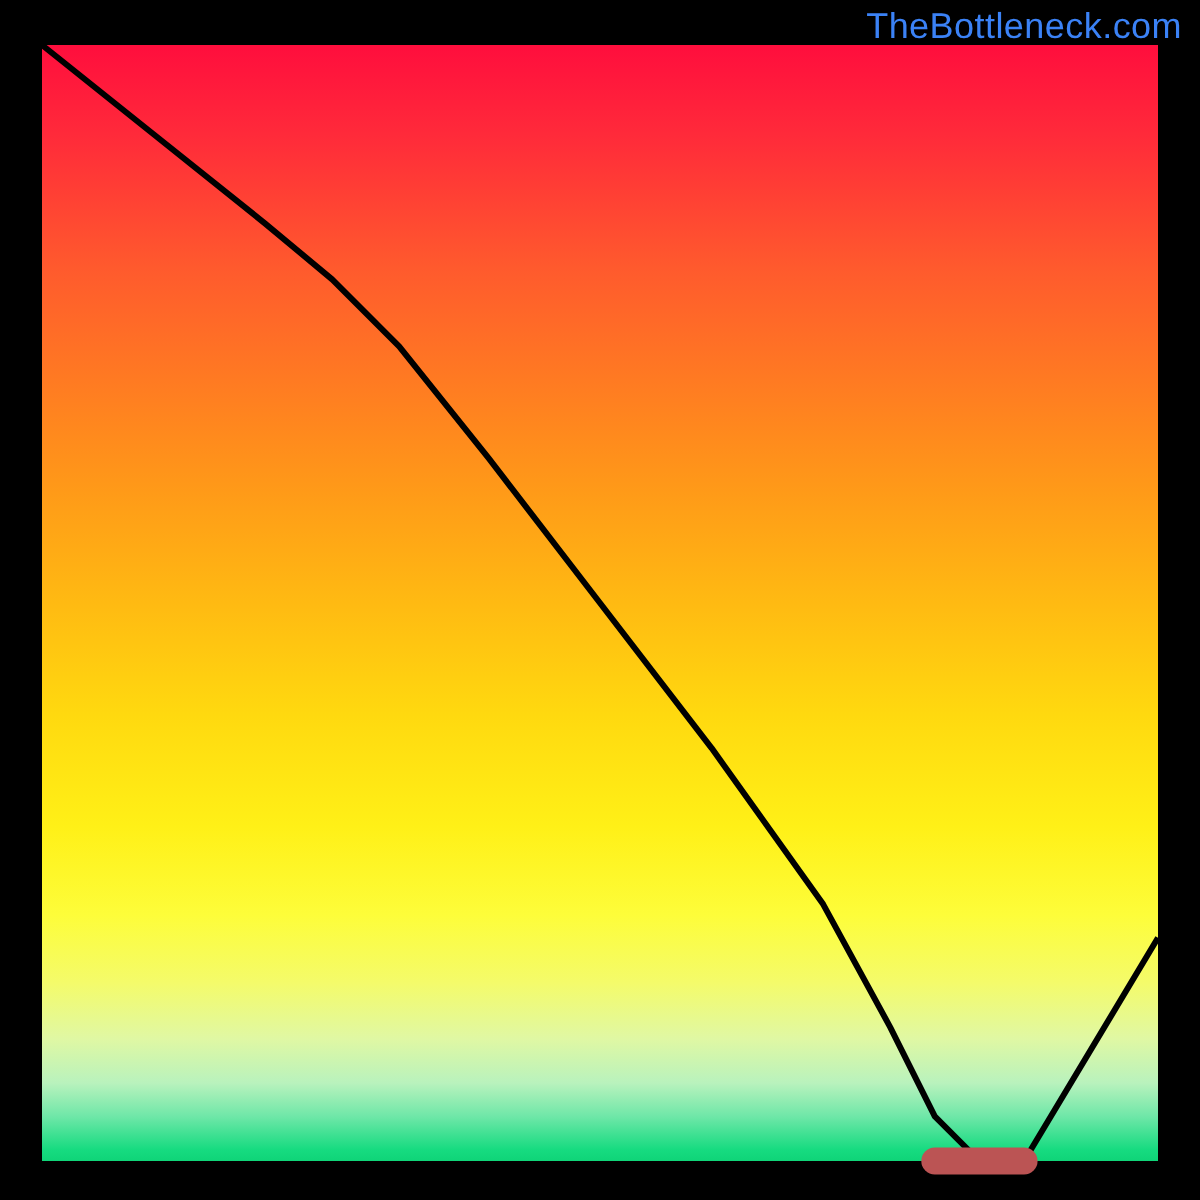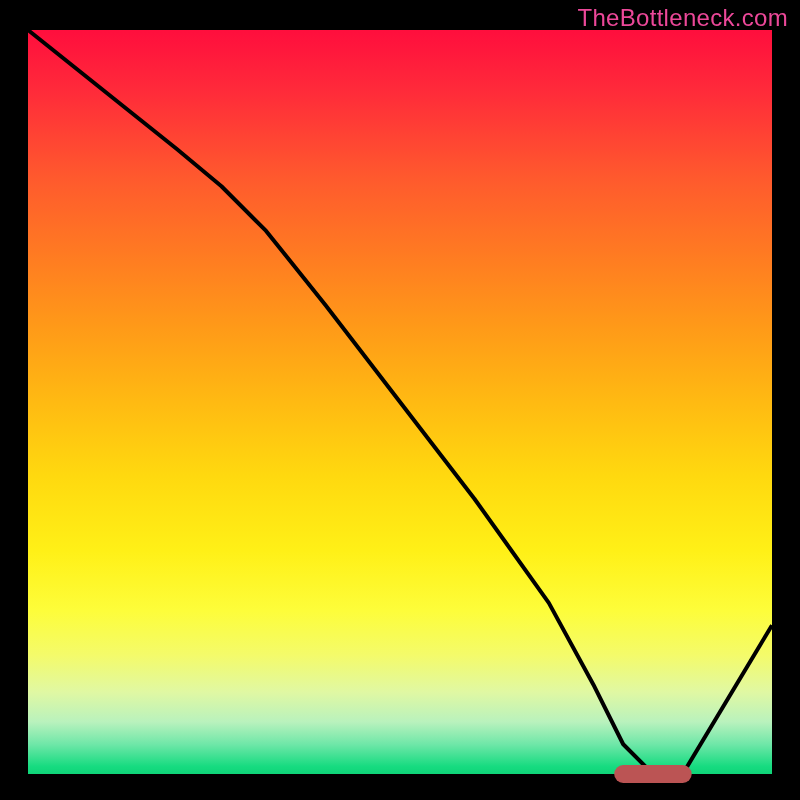--- a/index.html
+++ b/index.html
@@ -14,21 +14,21 @@
   .frame {
     position: relative;
     width: 800px;
     height: 800px;
     background: #000;
   }
   .watermark {
     position: absolute;
     top: 4px;
     right: 12px;
-    color: #ec4899;
+    color: #3b82f6;
     font-size: 24px;
     font-weight: 500;
     letter-spacing: 0.3px;
     user-select: none;
   }
   .plot {
     position: absolute;
     left: 28px;
     top: 30px;
     width: 744px;

